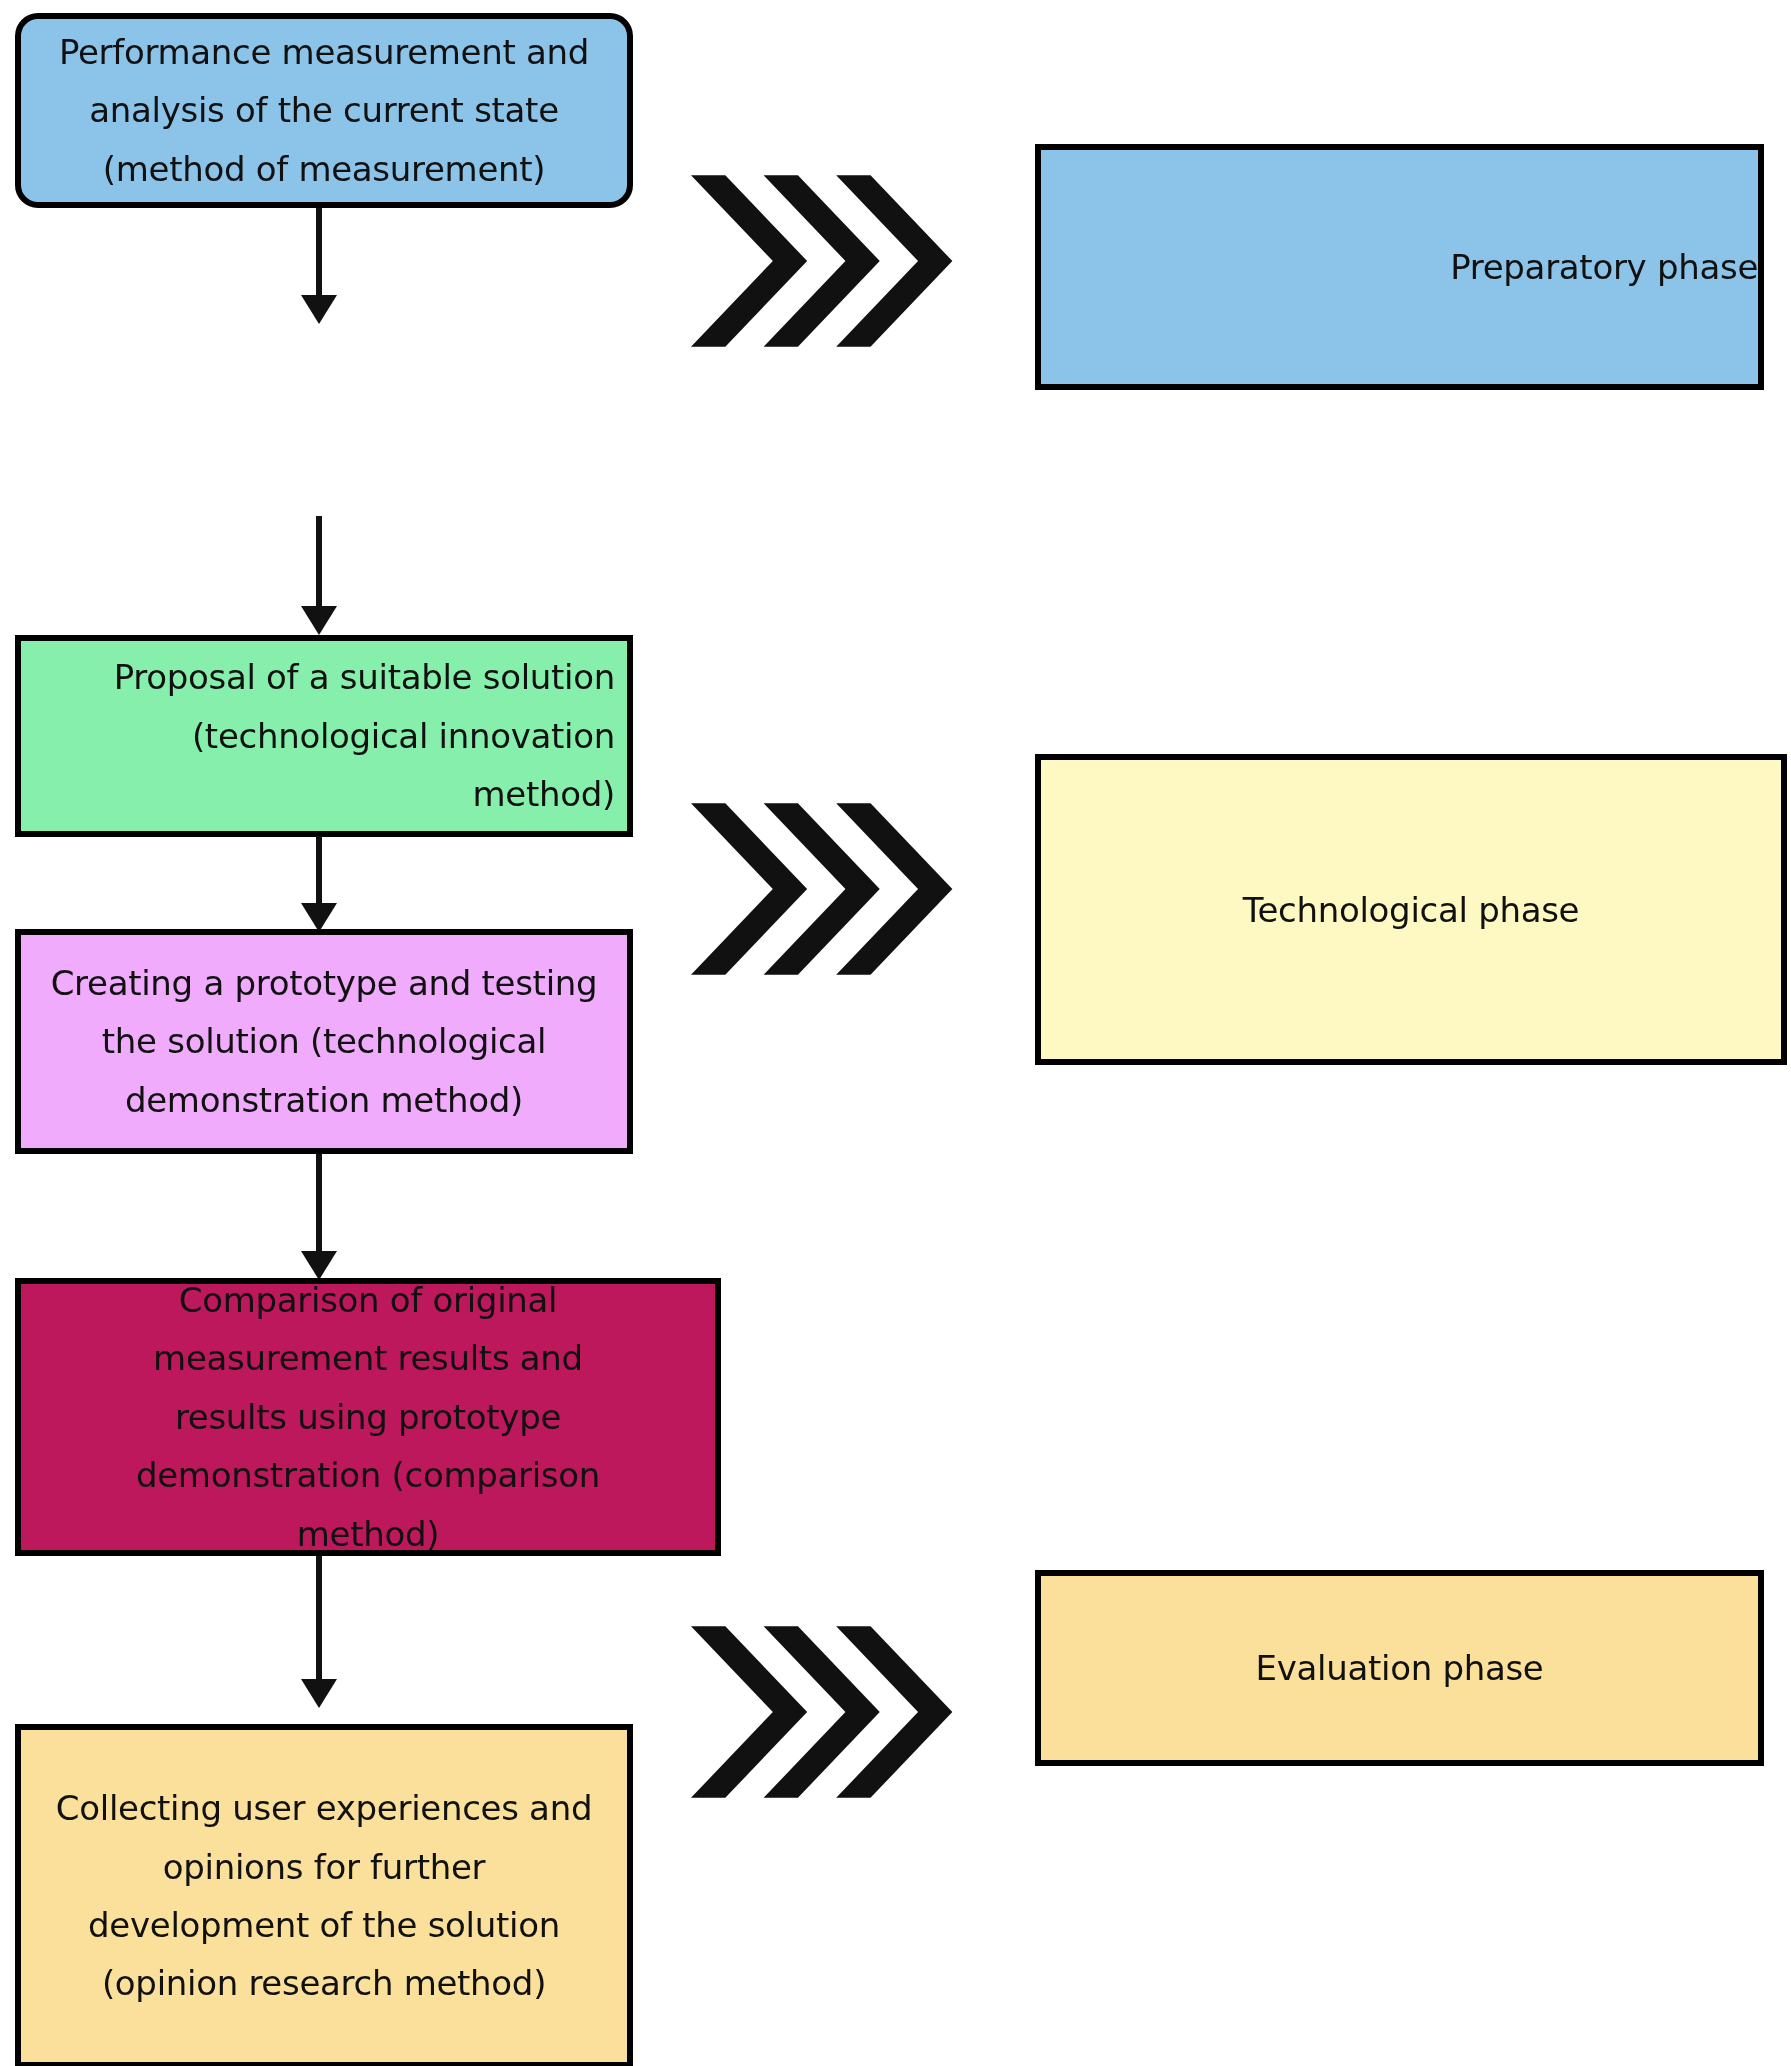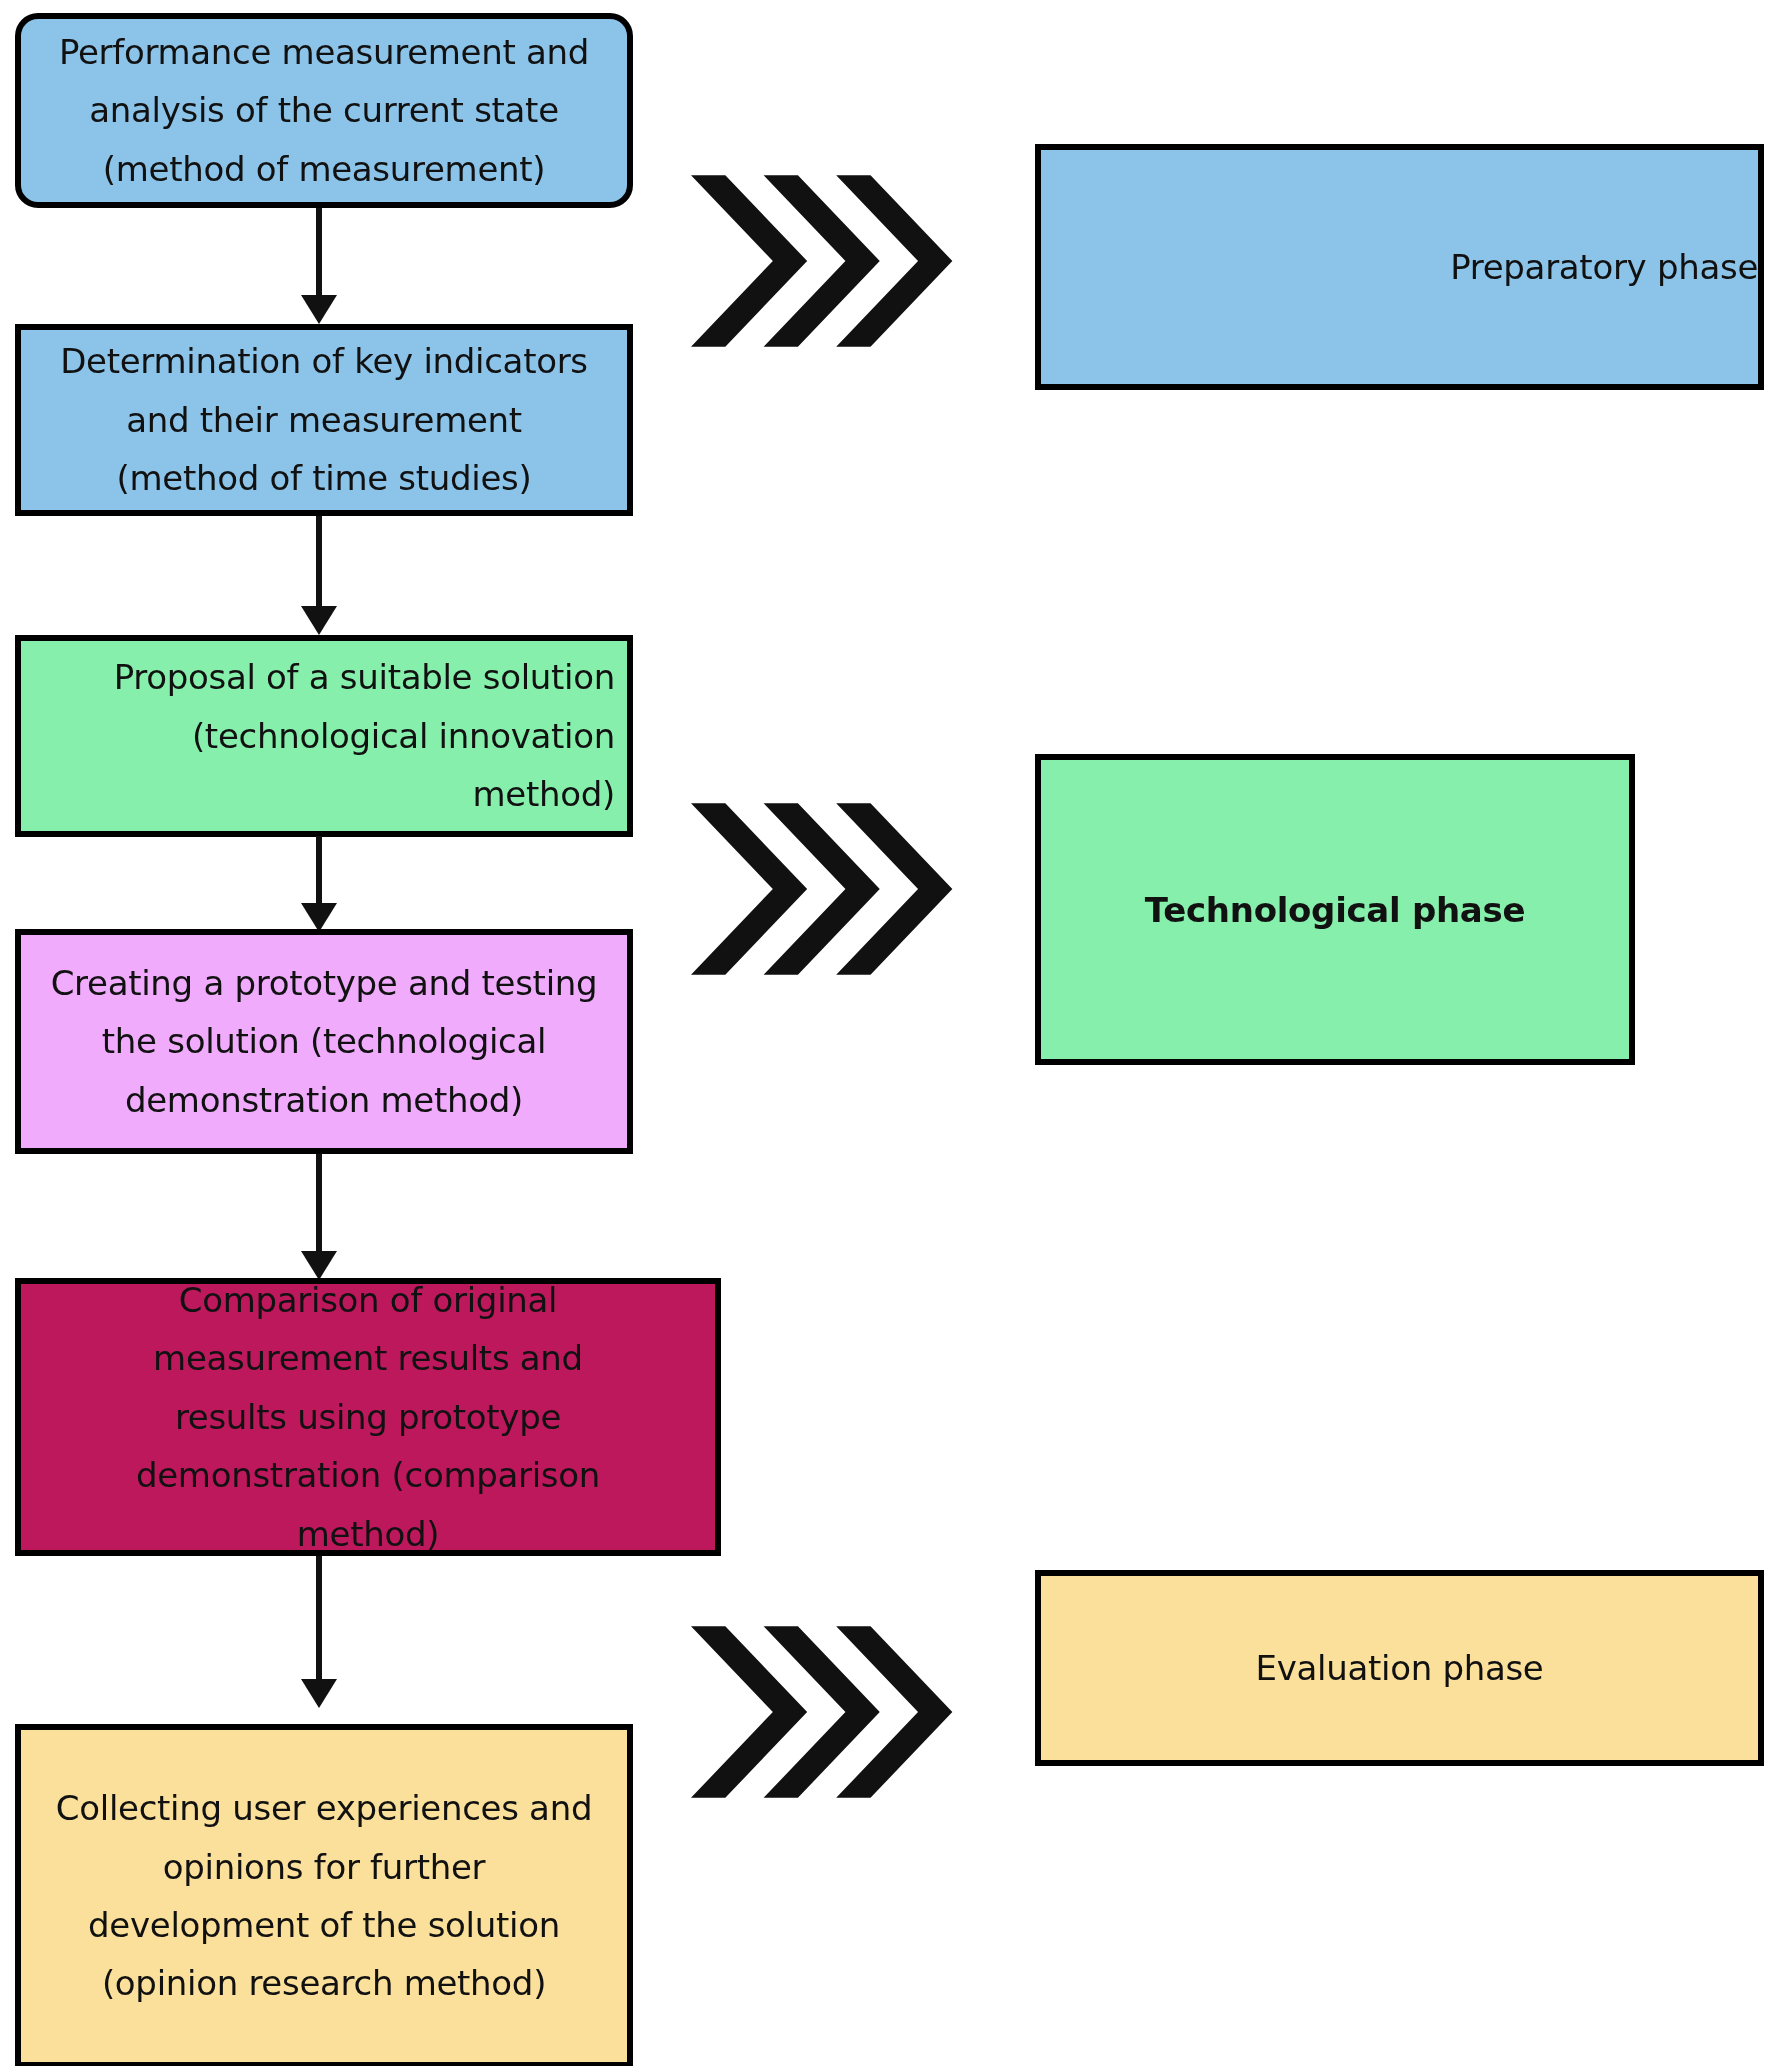--- a/index.html
+++ b/index.html
@@ -89,25 +89,20 @@
     <span class="label">Performance measurement and
 analysis of the current state
 (method of measurement)</span>
   </div>
 
   <div class="connector" style="left:319px; top:208px; height:116px;">
     <div class="stem" style="height:87px;"></div>
     <div class="head" style="top:87px;"></div>
   </div>
 
-  <div class="node" id="node-2" style="left:15px; top:324px; width:618px; height:192px; background:#8CC3E8;">
-    <span class="label">Determination of key indicators
-and their measurement
-(method of time studies)</span>
-  </div>
 
   <div class="connector" style="left:319px; top:516px; height:119px;">
     <div class="stem" style="height:90px;"></div>
     <div class="head" style="top:90px;"></div>
   </div>
 
   <div class="node" id="node-3" style="left:15px; top:635px; width:618px; height:202px; background:#86efac;text-align:right;">
     <span class="label">Proposal of a suitable solution
 (technological innovation
 method)</span>
@@ -176,21 +171,21 @@
         <polygon points="110,0 162,0 286,130 162,260 110,260 234,130"></polygon>
         <polygon points="220,0 272,0 396,130 272,260 220,260 344,130"></polygon>
       </g>
     </svg>
   </div>
 
   <div class="phase" id="phase-1" style="left:1035px; top:144px; width:729px; height:246px; background:#8CC3E8;justify-content:flex-end;">
     <span>Preparatory phase</span>
   </div>
 
-  <div class="phase" id="phase-2" style="left:1035px; top:754px; width:600px; height:311px; background:#86efac;font-weight:bold;">
+  <div class="phase" id="phase-2" style="left:1035px; top:754px; width:752px; height:311px; background:#fef9c3;">
     <span>Technological phase</span>
   </div>
 
   <div class="phase" id="phase-3" style="left:1035px; top:1570px; width:729px; height:196px; background:#FAE09A;text-align:center;">
     <span>Evaluation phase</span>
   </div>
 
 </div>
 
 

